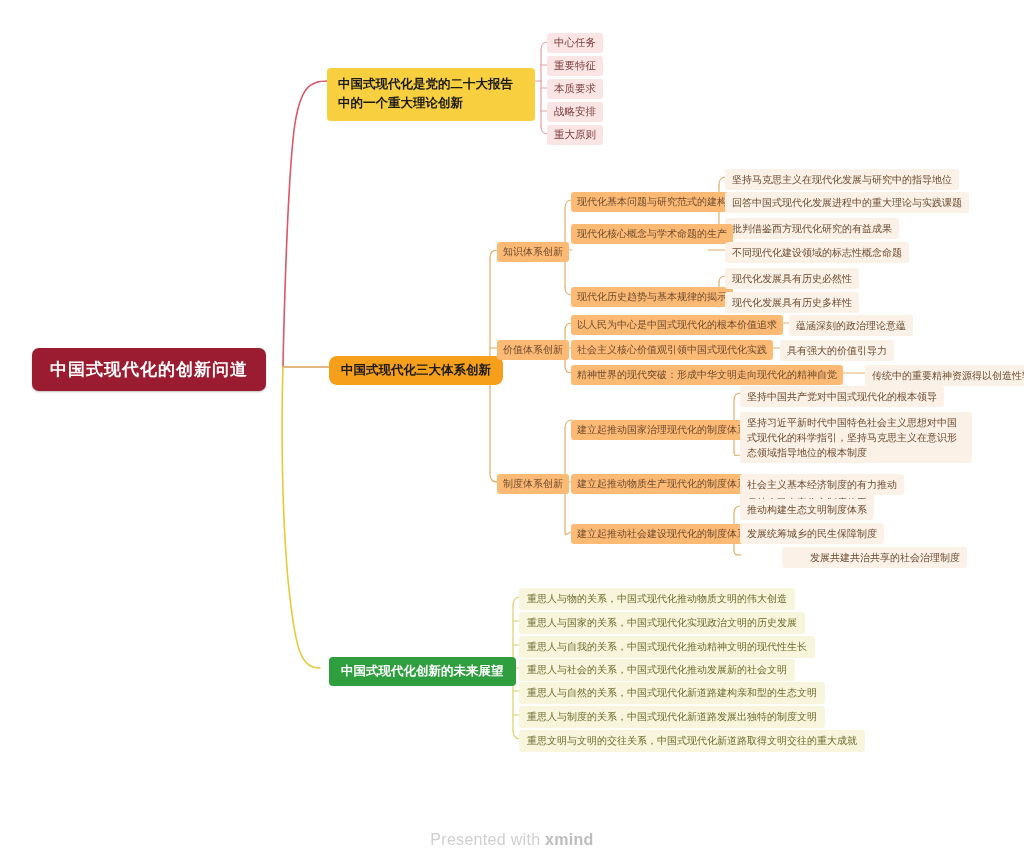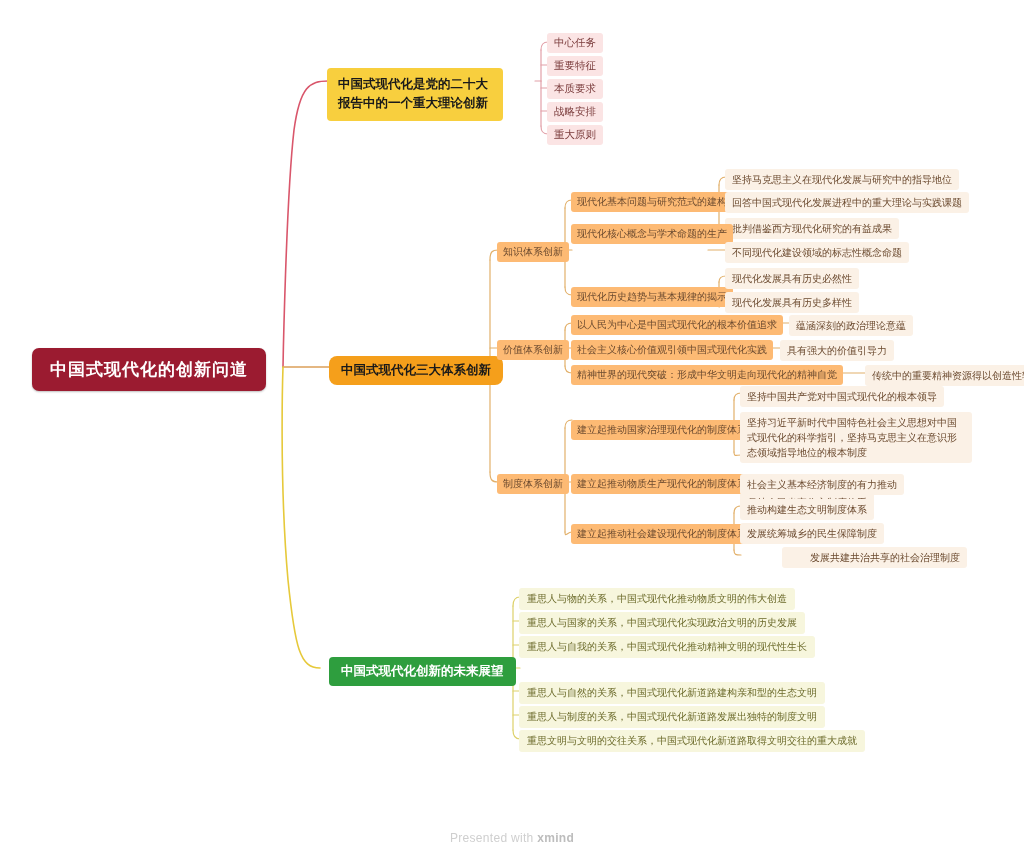--- a/index.html
+++ b/index.html
@@ -62,21 +62,21 @@
   
   .leaf-yellow{
     background:#f7f6dd;color:#6b6a2a;
     font-size:10px;
     border-radius:3px;padding:4px 8px;
   }
 
   .footer{
     position:absolute;width:100%;text-align:center;
     left:0;top:831px;
-    font-size:12px;color:#cfcfcf;letter-spacing:.3px;
+    font-size:16px;color:#cfcfcf;letter-spacing:.3px;
   }
   .footer b{color:#bdbdbd;font-weight:bold;}
 </style>
 </head>
 <body>
 
 <div id="canvas">
 
   <svg class="links" viewBox="0 0 1024 856">
     <g fill="none" stroke-linecap="round">
@@ -157,21 +157,21 @@
       <path d="M513,645 L520,645" stroke="#ddd16a" stroke-width="1.2"></path>
       <path d="M513,668 L520,668" stroke="#ddd16a" stroke-width="1.2"></path>
       <path d="M513,691 L520,691" stroke="#ddd16a" stroke-width="1.2"></path>
       <path d="M513,715 L520,715" stroke="#ddd16a" stroke-width="1.2"></path>
       <path d="M513,730 C513,736 515,739 520,739" stroke="#ddd16a" stroke-width="1.2"></path>
     </g>
   </svg>
 
   <div class="node root" style="left:32px;top:348px;">中国式现代化的创新问道</div>
 
-  <div class="node main-yellow" style="left:327px;top:68px;width:176px;">中国式现代化是党的二十大报告中的一个重大理论创新</div>
+  <div class="node main-yellow" style="left:327px;top:68px;width:208px;">中国式现代化是党的二十大报告中的一个重大理论创新</div>
 
   <div class="node leaf-pink" style="left:547px;top:33px;">中心任务</div>
   <div class="node leaf-pink" style="left:547px;top:56px;">重要特征</div>
   <div class="node leaf-pink" style="left:547px;top:79px;">本质要求</div>
   <div class="node leaf-pink" style="left:547px;top:102px;">战略安排</div>
   <div class="node leaf-pink" style="left:547px;top:125px;">重大原则</div>
 
   <div class="node main-orange" style="left:329px;top:356px;">中国式现代化三大体系创新</div>
 
   <div class="node sub-beige" style="left:497px;top:242px;">知识体系创新</div>
@@ -210,20 +210,21 @@
   <div class="node sub-beige" style="left:571px;top:524px;">建立起推动社会建设现代化的制度体系</div>
   <div class="node leaf-beige" style="left:740px;top:499px;">推动构建生态文明制度体系</div>
   <div class="node leaf-beige" style="left:740px;top:523px;">发展统筹城乡的民生保障制度</div>
   <div class="node leaf-beige" style="left:782px;top:547px;padding-left:28px;">发展共建共治共享的社会治理制度</div>
 
   <div class="node main-green" style="left:329px;top:657px;">中国式现代化创新的未来展望</div>
 
   <div class="node leaf-yellow" style="left:519px;top:588px;">重思人与物的关系，中国式现代化推动物质文明的伟大创造</div>
   <div class="node leaf-yellow" style="left:519px;top:612px;">重思人与国家的关系，中国式现代化实现政治文明的历史发展</div>
   <div class="node leaf-yellow" style="left:519px;top:636px;">重思人与自我的关系，中国式现代化推动精神文明的现代性生长</div>
+  <div class="node leaf-yellow" style="left:519px;top:659px;">重思人与社会的关系，中国式现代化推动发展新的社会文明</div>
   <div class="node leaf-yellow" style="left:519px;top:682px;">重思人与自然的关系，中国式现代化新道路建构亲和型的生态文明</div>
   <div class="node leaf-yellow" style="left:519px;top:706px;">重思人与制度的关系，中国式现代化新道路发展出独特的制度文明</div>
   <div class="node leaf-yellow" style="left:519px;top:730px;">重思文明与文明的交往关系，中国式现代化新道路取得文明交往的重大成就</div>
 
   <div class="footer">
     <span>Presented with </span><b>xmind</b>
   </div>
 
 </div>
 

